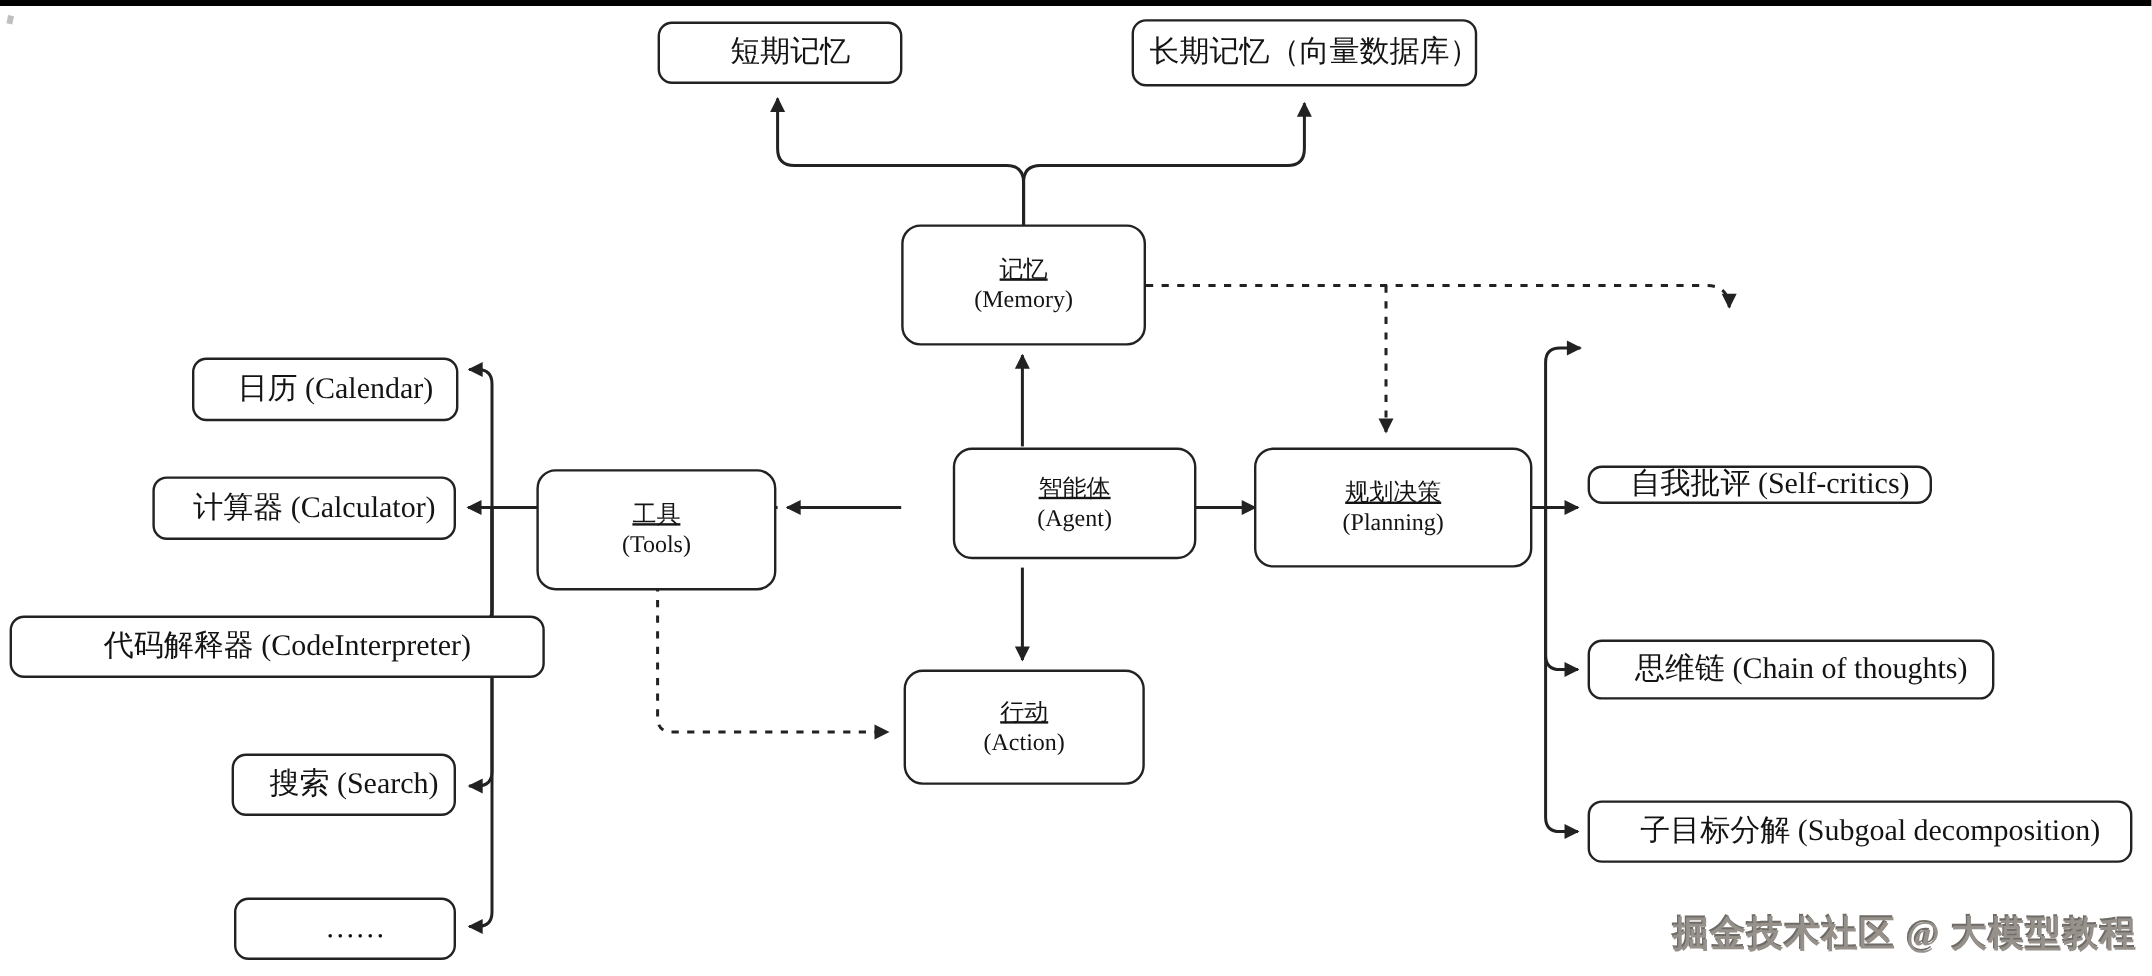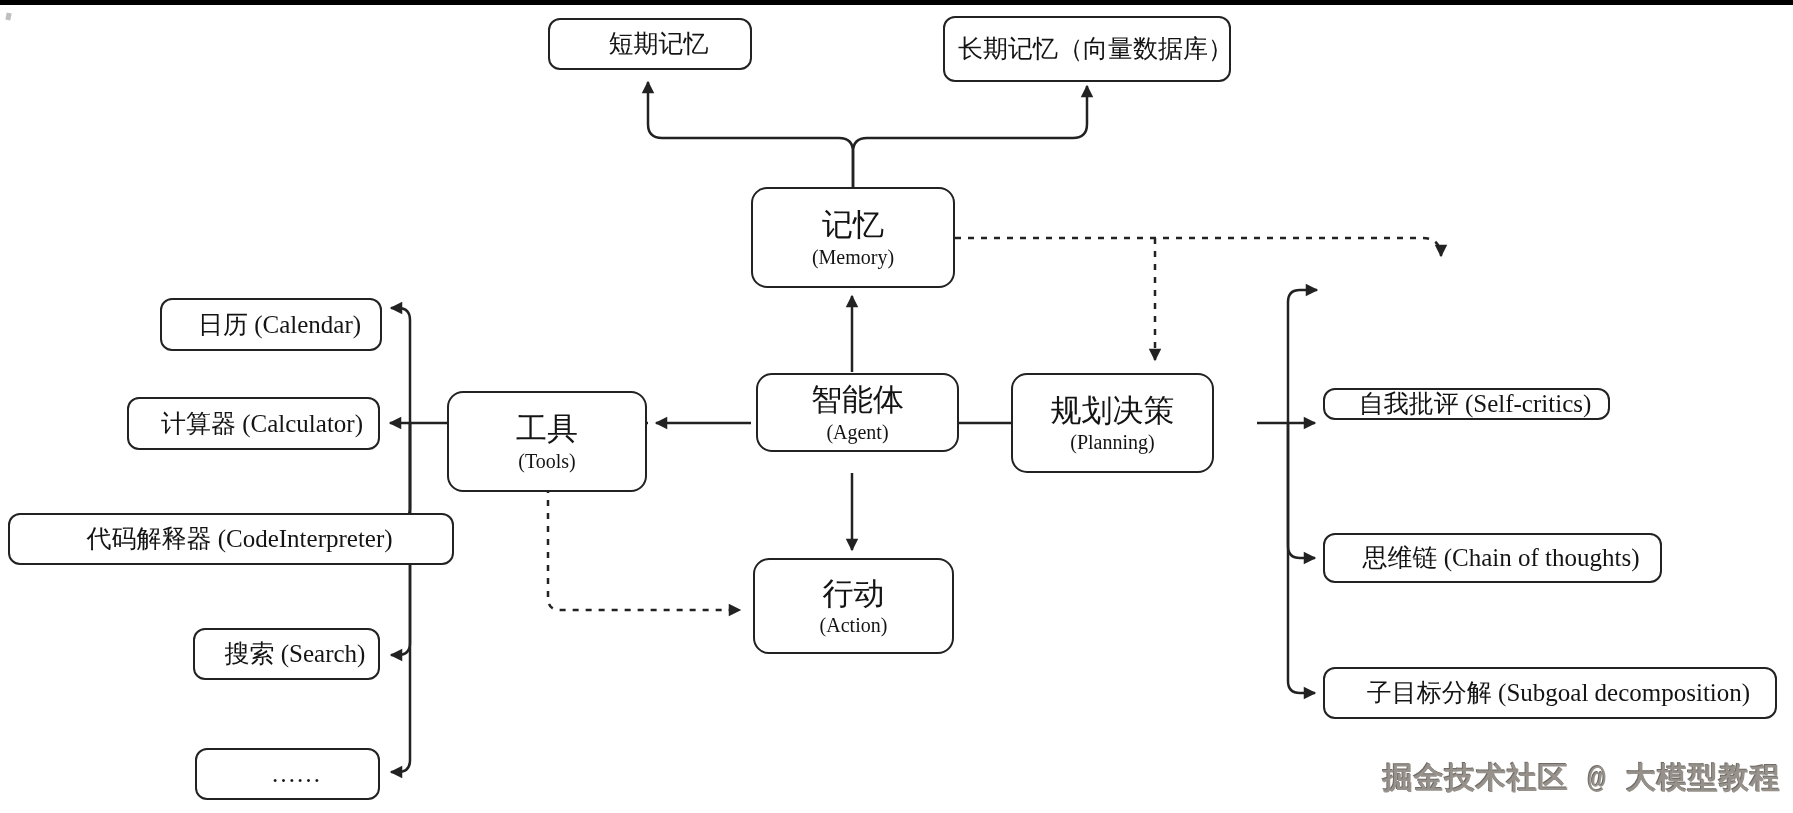--- a/index.html
+++ b/index.html
@@ -36,25 +36,25 @@
   svg .arrowhead{fill:var(--line-color);}
   .node{
     position:absolute;
     background:var(--box-fill);
     border:2.5px solid var(--line-color);
     display:flex;flex-direction:column;align-items:center;justify-content:center;
     text-align:center;white-space:nowrap;
   }
   .node.small{border-radius:12px;font-size:25px;line-height:1.1;padding-left:17px;}
   .node.big{border-radius:16px;}
-  .node.big .zh{font-size:31px;line-height:1.25;}
+  .node.big .zh{font-size:20px;line-height:1.25;text-decoration:underline;}
   .node.big .en{font-size:20px;line-height:1.2;}
   .watermark{
     position:absolute;right:12px;bottom:14px;
-    font-family:Liberation Mono, monospace;
+    font-family:Liberation Serif, serif;
     font-weight:bold;font-size:30px;letter-spacing:1px;
     color:var(--watermark-color);
     text-shadow:-1px -1px 0 #6f6b66, 2px 2px 0 #ffffff;
   }
 </style>
 </head>
 <body>
 
 <div class="stage">
 
@@ -101,37 +101,37 @@
     <path class="edge dashed" marker-end="url(#arrow)" d="M 955 238 H 1423 Q 1439 238 1441 254 L 1441 256"></path>
 
     <path class="edge dashed" marker-end="url(#arrow)" d="M 1155 238 V 360"></path>
 
     <path class="edge dashed" marker-end="url(#arrow)" d="M 548 474 V 598 Q 548 610 560 610 H 740"></path>
   </svg>
 
   <div class="node small" style="left:548px;top:18px;width:204px;height:52px">
     <span>短期记忆</span>
   </div>
-  <div class="node small" style="left:943px;top:16px;width:288px;height:66px">
+  <div class="node small" style="left:943px;top:16px;width:288px;height:56px">
     <span>长期记忆（向量数据库）</span>
   </div>
 
   <div class="node big" style="left:751px;top:187px;width:204px;height:101px">
     <span class="zh">记忆</span>
     <span class="en">(Memory)</span>
   </div>
-  <div class="node big" style="left:756px;top:373px;width:203px;height:79px">
+  <div class="node big" style="left:794px;top:373px;width:203px;height:93px">
     <span class="zh">智能体</span>
     <span class="en">(Agent)</span>
   </div>
   <div class="node big" style="left:447px;top:391px;width:200px;height:101px">
     <span class="zh">工具</span>
     <span class="en">(Tools)</span>
   </div>
-  <div class="node big" style="left:1011px;top:373px;width:203px;height:100px">
+  <div class="node big" style="left:1045px;top:373px;width:232px;height:100px">
     <span class="zh">规划决策</span>
     <span class="en">(Planning)</span>
   </div>
   <div class="node big" style="left:753px;top:558px;width:201px;height:96px">
     <span class="zh">行动</span>
     <span class="en">(Action)</span>
   </div>
 
   <div class="node small" style="left:160px;top:298px;width:222px;height:53px">
     <span>日历 (Calendar)</span>

